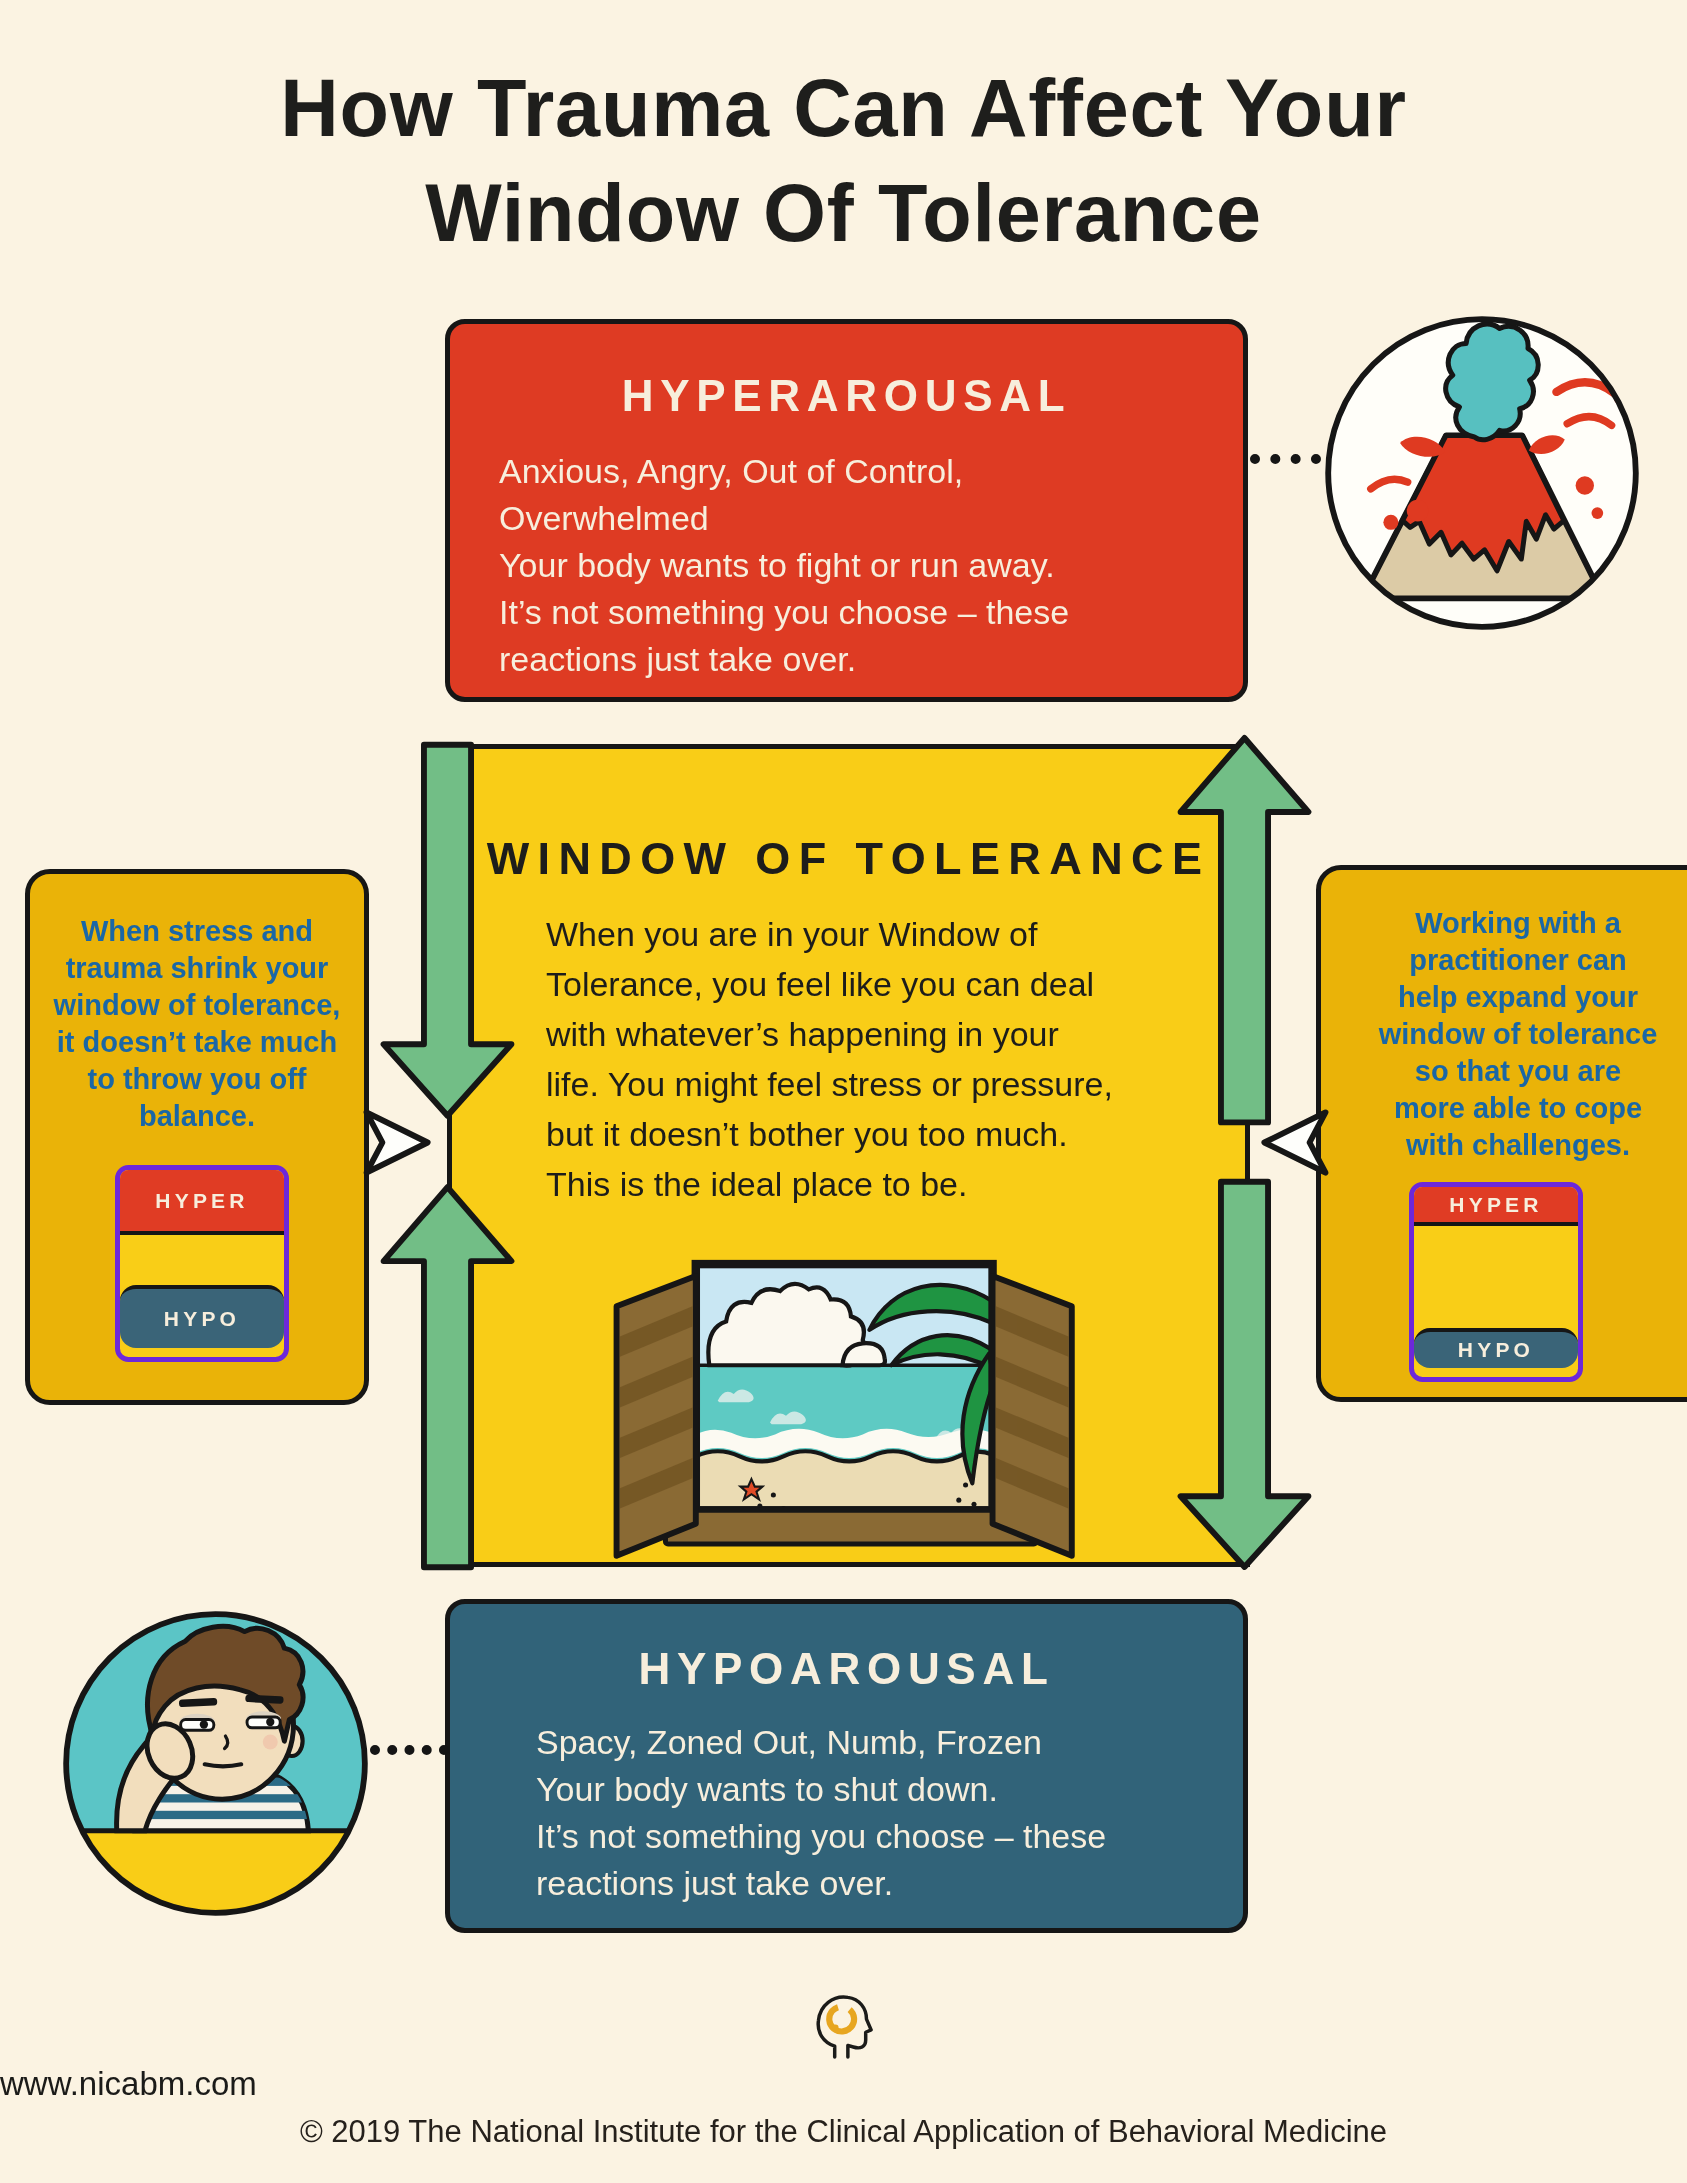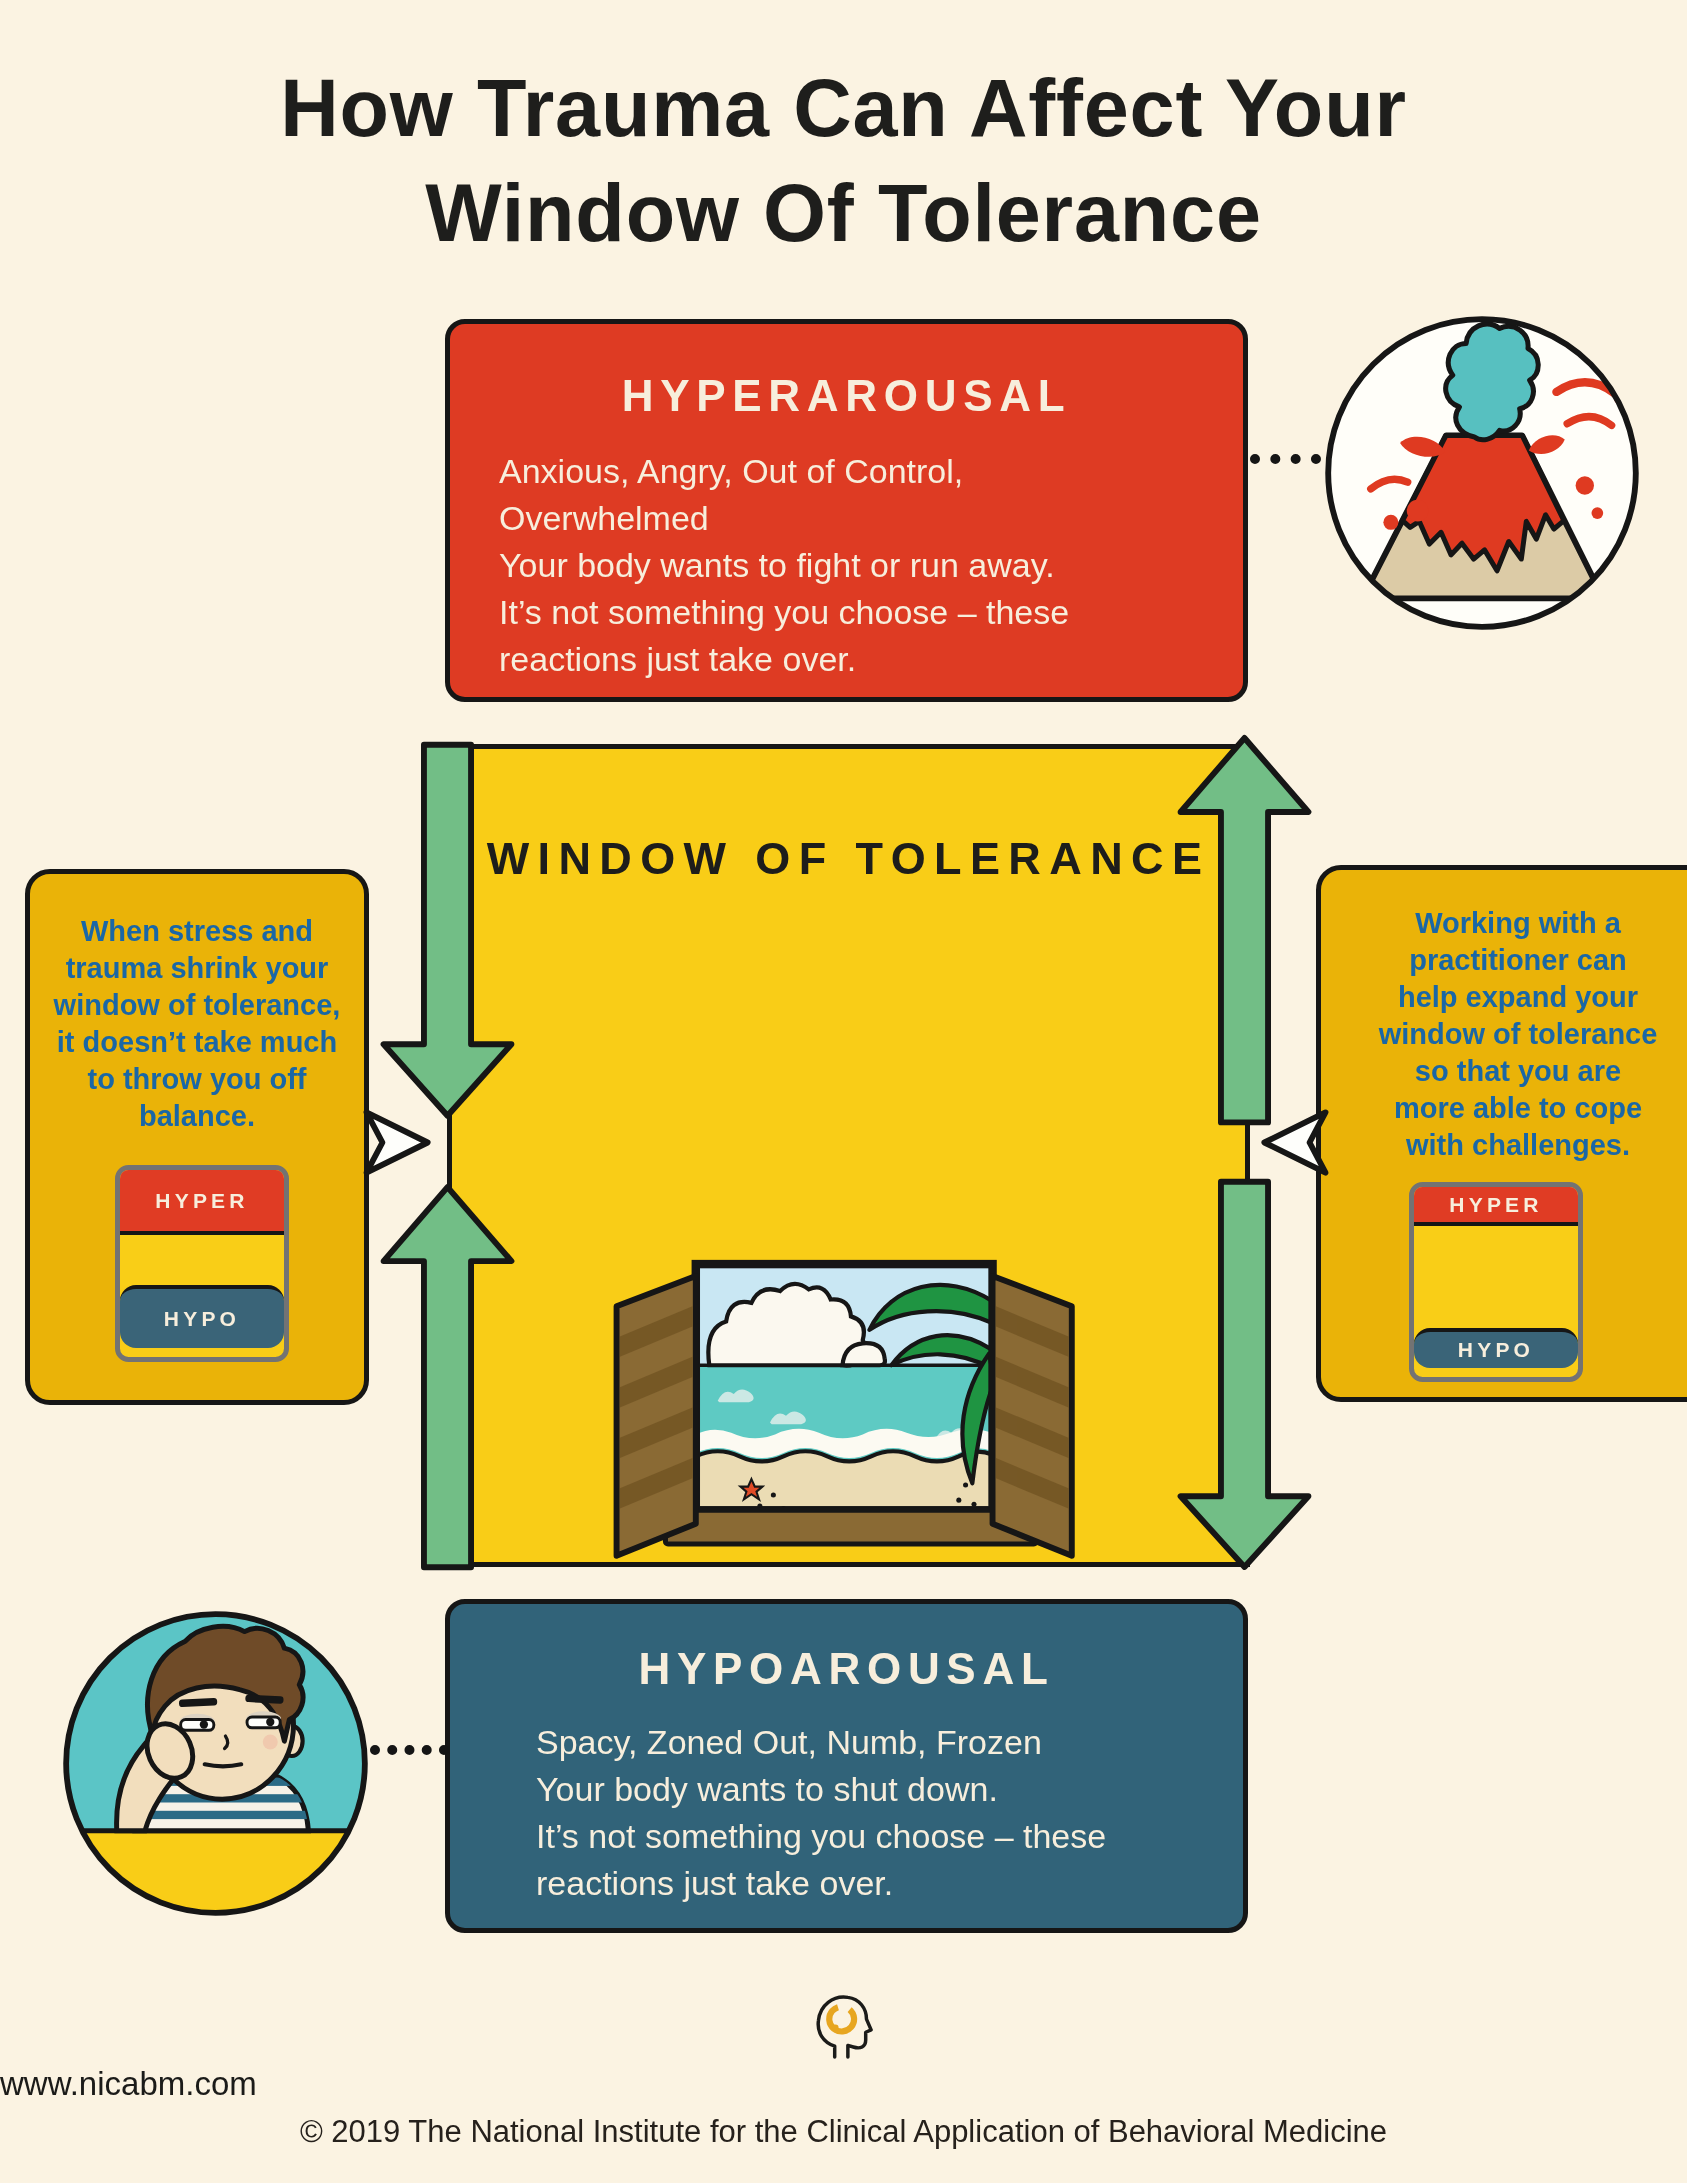--- a/index.html
+++ b/index.html
@@ -72,21 +72,21 @@
     font-size:29px; line-height:37px;
   }
   #left-bubble  { left:25px;  top:869px; width:344px; height:536px; }
   #left-bubble .btext { margin-top:39px; }
   #right-bubble { left:1316px; top:865px; width:404px; height:537px; }
   #right-bubble .btext { margin-top:35px; }
 
   
   .mini {
     position:absolute; width:174px;
-    border:5px solid #737373; border-radius:13.5px; overflow:hidden;
+    border:5px solid #6d28d9; border-radius:13.5px; overflow:hidden;
     background:#F9CD17;
   }
   #left-mini  { left:85px; top:291px; height:197px; }
   #right-mini { left:88px; top:312px; height:200px; }
   .mini .band {
     display:flex; align-items:center; justify-content:center;
     font-weight:700; font-size:21px; letter-spacing:4.2px; color:#F7EEDC;
   }
   .mini .band.red  { background:#E03C24; }
   .mini .band.yel  { background:#F9CE17; }
@@ -152,20 +152,26 @@
     <circle cx="333" cy="243" r="7" fill="#DF3A21"></circle>
     <path d="M284,98 Q320,74 354,100" stroke="#DF3A21" stroke-width="10" fill="none" stroke-linecap="round"></path>
     <path d="M297,136 Q325,118 350,138" stroke="#DF3A21" stroke-width="9" fill="none" stroke-linecap="round"></path>
     <circle cx="360" cy="106" r="7" fill="#DF3A21"></circle>
   </g>
   <circle cx="195" cy="195" r="184" fill="none" stroke="#161616" stroke-width="7"></circle>
 </svg>
 
 <div id="window-panel" class="abs">
   <h2>WINDOW OF TOLERANCE</h2>
+  <div class="body pre">When you are in your Window of
+Tolerance, you feel like you can deal
+with whatever’s happening in your
+life.  You might feel stress or pressure,
+but it doesn’t bother you too much.
+This is the ideal place to be.</div>
 </div>
 
 <svg class="abs" style="left:591px; top:1227px;" width="519" height="333" viewBox="0 0 615 395">
   <defs>
     <clipPath id="winClip">
         <rect x="124" y="44" width="352" height="292"></rect>
       </clipPath>
     <clipPath id="shutL">
         <polygon points="124,58 30,94 30,390 124,352"></polygon>
       </clipPath>

